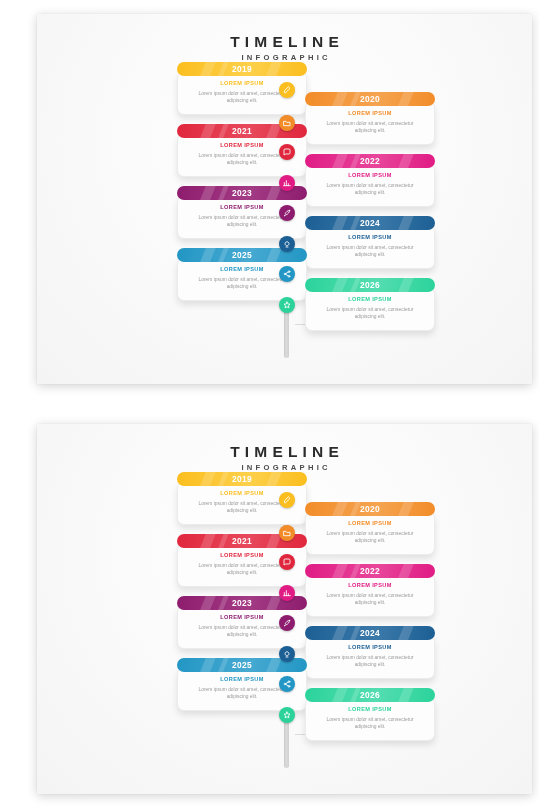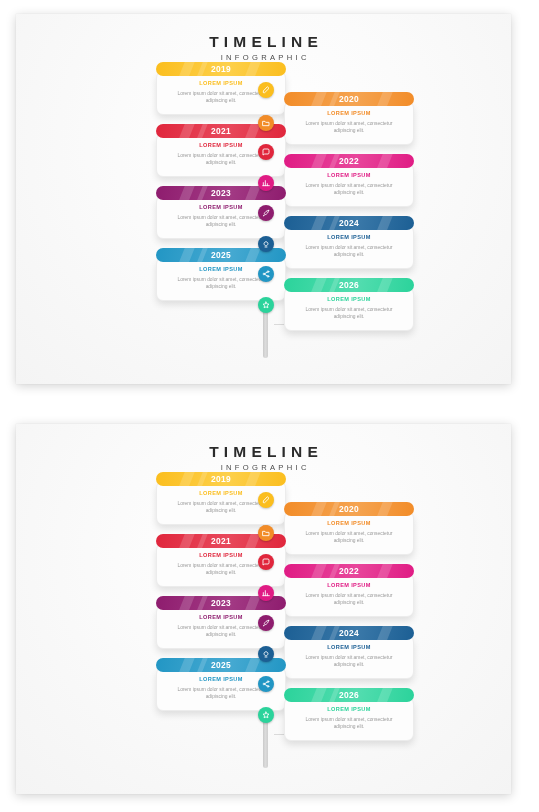--- a/index.html
+++ b/index.html
@@ -4,41 +4,41 @@
 <style>
   html,body{margin:0;padding:0;}
   body{
     width:539px;height:812px;
     background:#ffffff;
     font-family:"Liberation Sans", sans-serif;
     overflow:hidden;
   }
   .sheet{
     position:absolute;
-    left:16px;
+    left:37px;
     width:495px;
     height:370px;
     background:
       radial-gradient(ellipse at 50% 35%, #ffffff 0%, #fbfbfb 42%, #f4f4f4 100%);
     box-shadow:0 2px 10px rgba(0,0,0,.18), 0 0 1px rgba(0,0,0,.10);
   }
   .sheet.top{top:14px;}
   .sheet.bottom{top:424px;}
 
   
   .title-wrap{
     position:absolute;left:0;right:0;top:20px;text-align:center;
   }
   .title-main{
     font-size:15.5px;font-weight:bold;letter-spacing:5.2px;
     color:#2b2b2b;line-height:1;display:block;
     text-indent:5.2px;
   }
   .title-sub{
-    font-size:7.6px;font-weight:normal;letter-spacing:3.3px;
+    font-size:7.6px;font-weight:bold;letter-spacing:3.3px;
     color:#4a4a4a;line-height:1;display:block;margin-top:4px;
     text-indent:3.3px;
   }
 
   
   .spine{
     position:absolute;
     left:247px;
     top:54px;
     width:5px;

